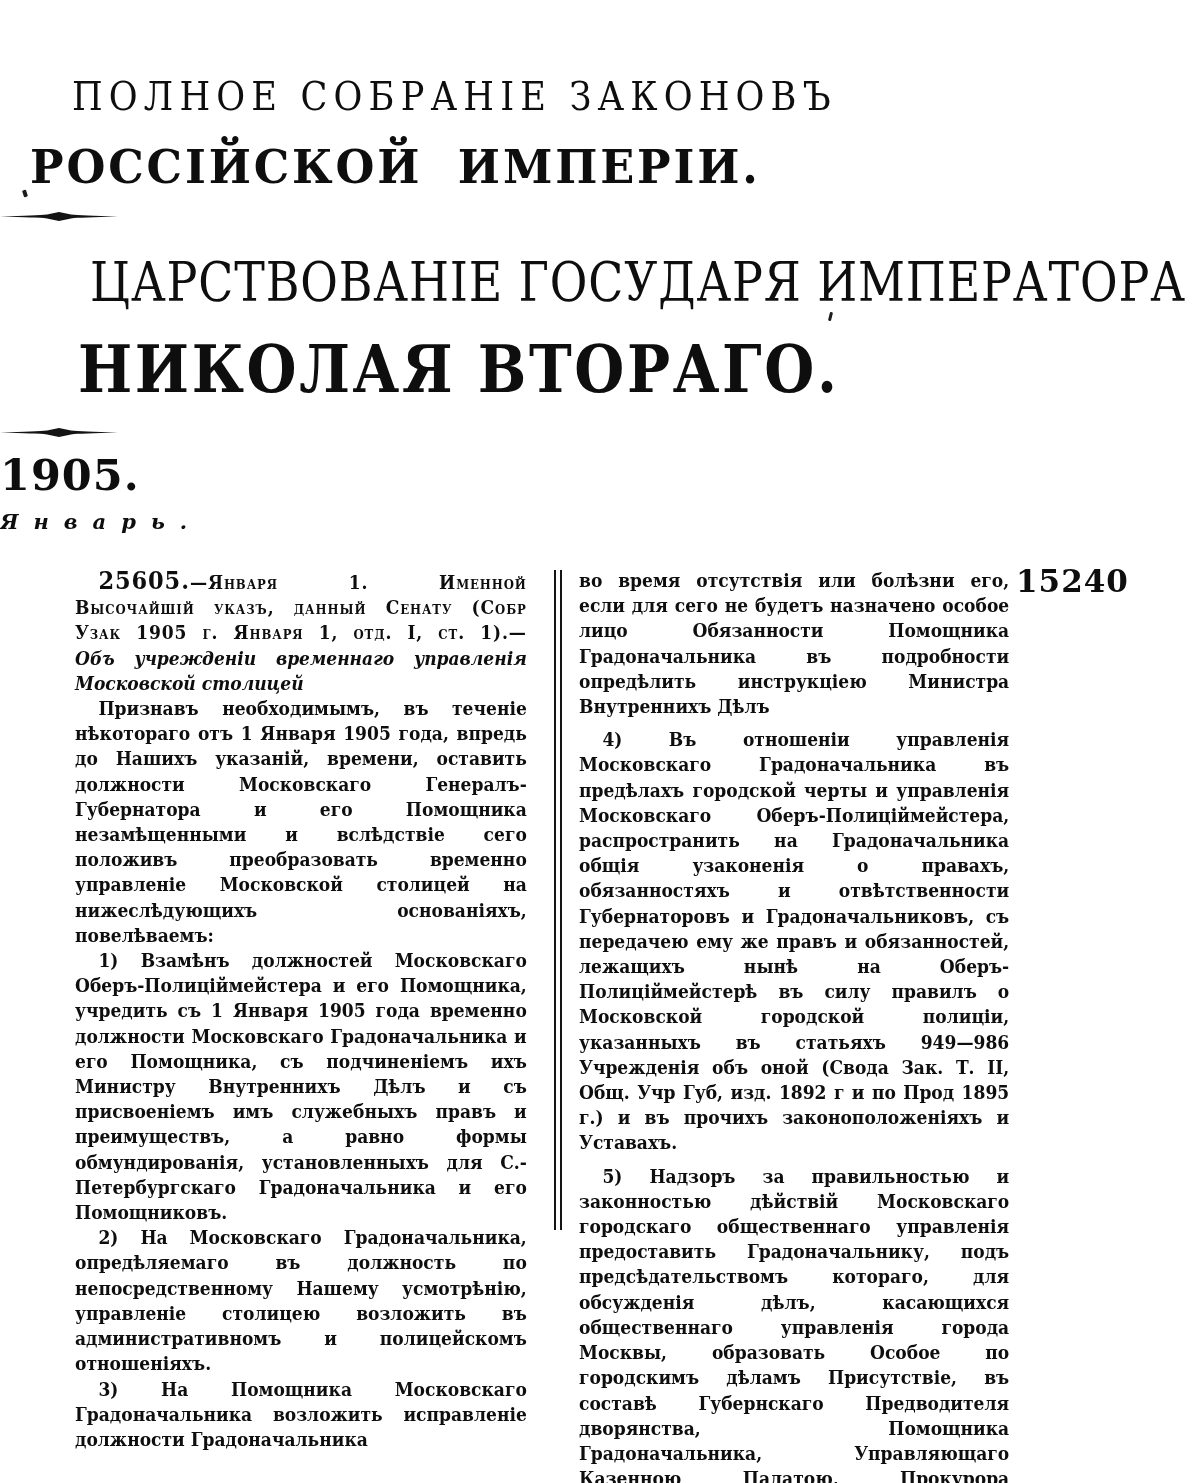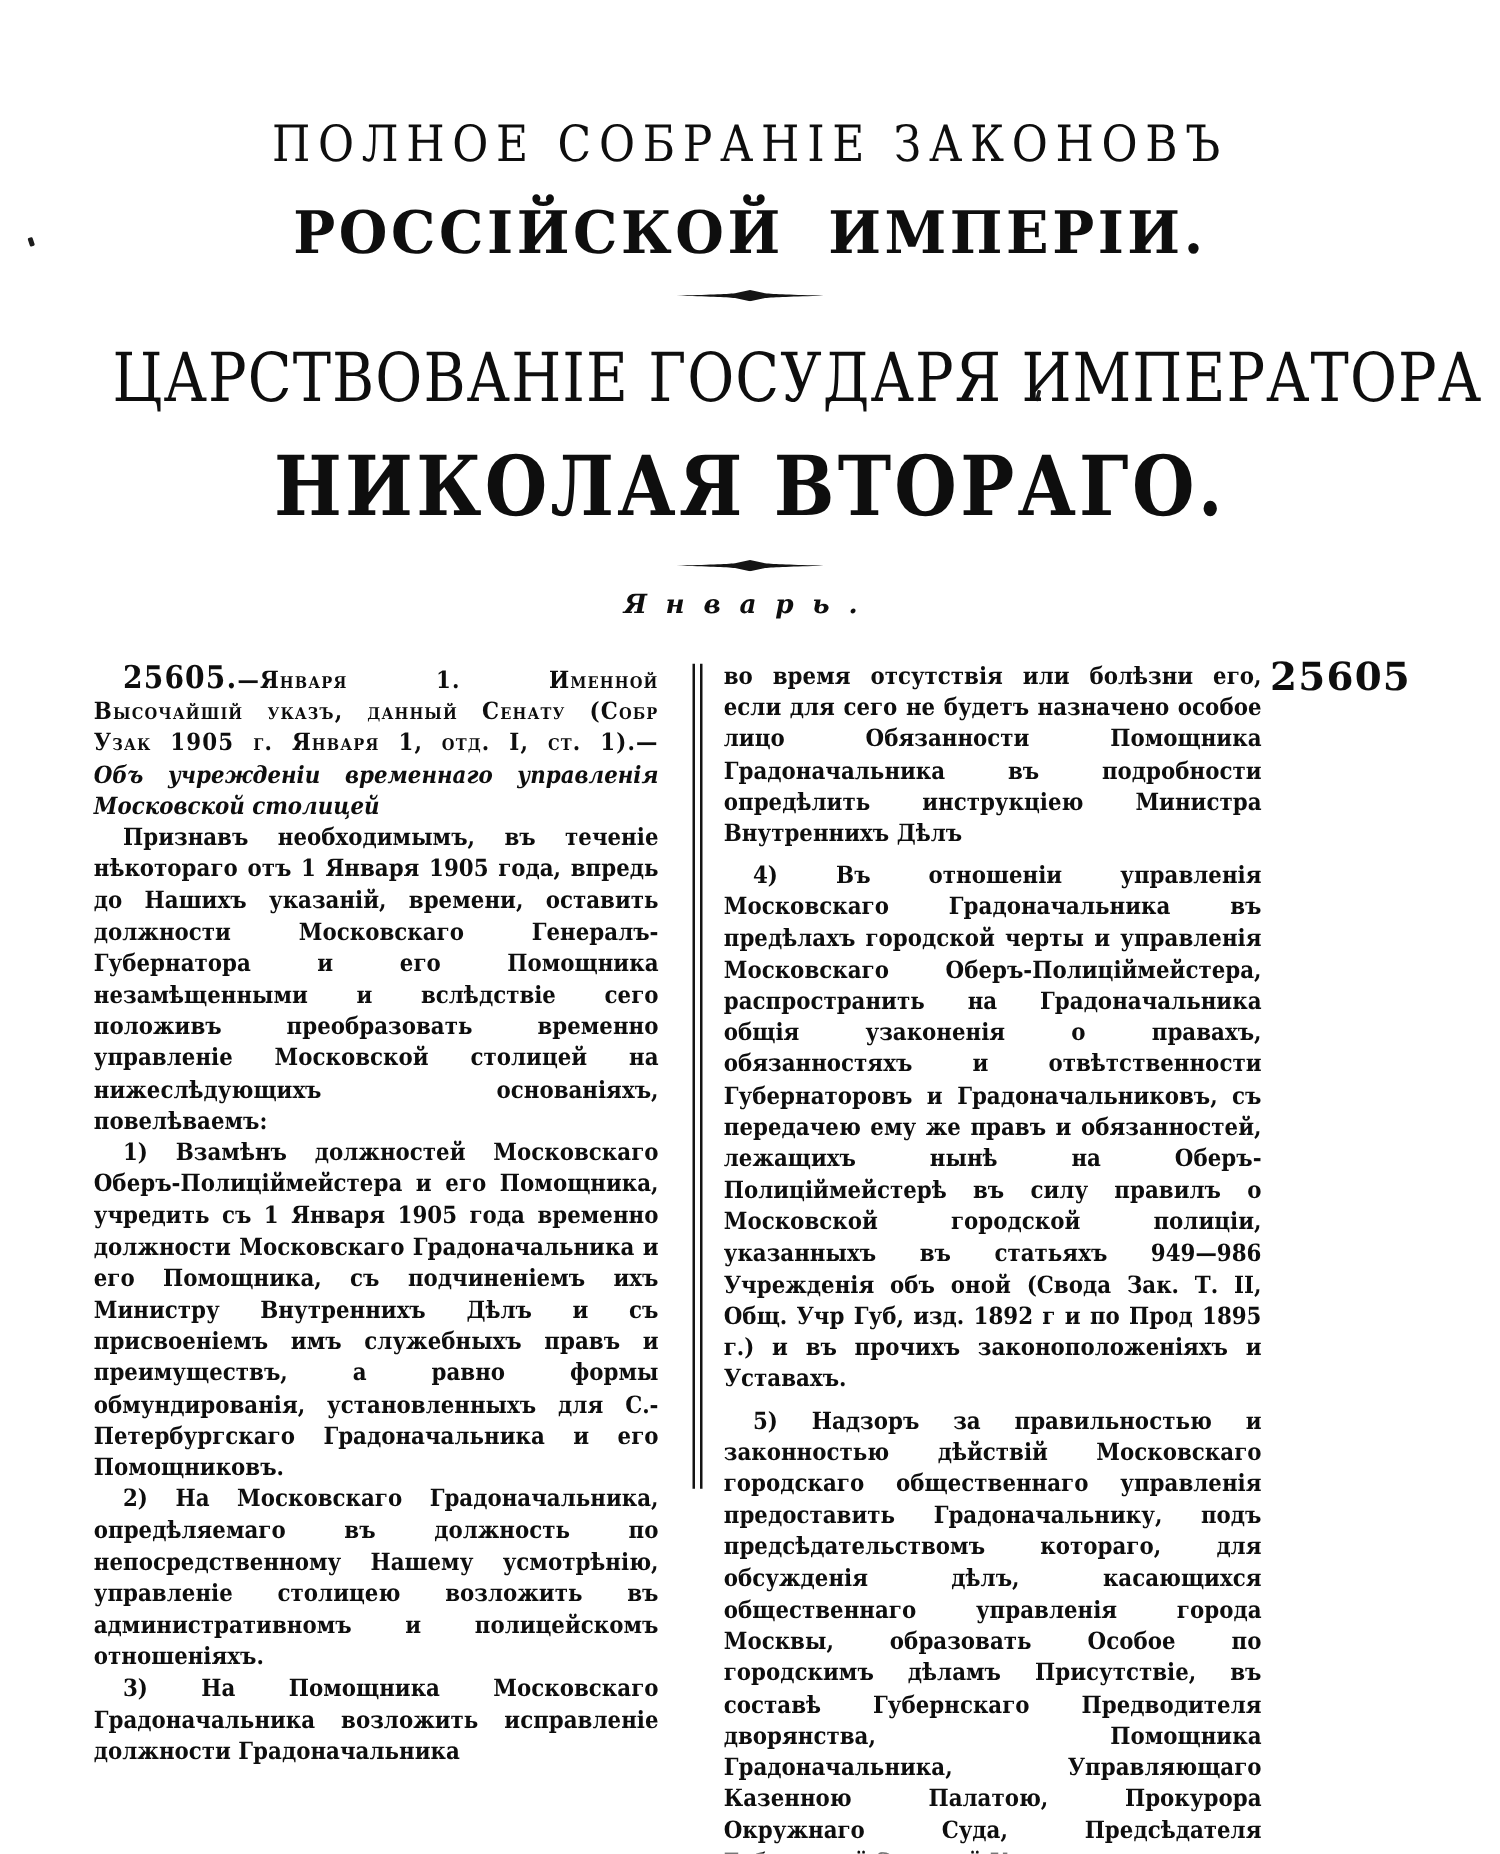--- a/index.html
+++ b/index.html
@@ -11,21 +11,21 @@
     position: relative;
     width: 1200px;
     height: 1483px;
     margin: 0 auto;
     background: #ffffff;
     color: #0e0e0e;
     font-family: "DejaVu Serif", "Liberation Serif", serif;
     overflow: hidden;
   }
   
-  .masthead { text-align: center; padding-top: 96px; }
+  .masthead { padding-top: 76px; }
   .masthead > div { line-height: 1; }
   .title-collection {
     font-size: 40px;
     letter-spacing: 7px;
     transform: scaleX(0.88);
   }
   .title-empire {
     margin-top: 27px;
     font-size: 47px;
     font-weight: bold;
@@ -147,26 +147,27 @@
         <path class="orn-fill" d="M0 4.5 C25 3.8 40 3.4 47 2.6 L59 0 L71 2.6 C78 3.4 93 3.8 118 4.5 C93 5.2 78 5.6 71 6.4 L59 9 L47 6.4 C40 5.6 25 5.2 0 4.5 Z"></path>
       </svg>
     </div>
     <div class="reign-heading">ЦАРСТВОВАНІЕ ГОСУДАРЯ ИМПЕРАТОРА</div>
     <div class="emperor-name">НИКОЛАЯ ВТОРАГО.</div>
     <div class="ornament ornament-2">
       <svg width="118" height="9" viewBox="0 0 118 9">
         <path class="orn-fill" d="M0 4.5 C25 3.8 40 3.4 47 2.6 L59 0 L71 2.6 C78 3.4 93 3.8 118 4.5 C93 5.2 78 5.6 71 6.4 L59 9 L47 6.4 C40 5.6 25 5.2 0 4.5 Z"></path>
       </svg>
     </div>
+    <div class="year-heading">1905.</div>
     <div class="month-heading">Январь.</div>
   </div>
 
   <div class="columns">
 
-    <div class="margin-number">25605</div>
+    <div class="margin-number">15240</div>
 
     <div class="col-left">
       <p class="para indent"><span class="artnum">25605.</span><span class="sc">—Января 1. Именной Высочайшій указъ, данный Сенату (Собр Узак 1905 г. Января 1, отд. I, ст. 1).—</span><span class="it">Объ учрежденіи временнаго управленія Московской столицей</span></p>
       <p class="para indent">Признавъ необходимымъ, въ теченіе нѣкотораго отъ 1 Января 1905 года, впредь до Нашихъ указаній, времени, оставить должности Московскаго Генералъ-Губернатора и его Помощника незамѣщенными и вслѣдствіе сего положивъ преобразовать временно управленіе Московской столицей на нижеслѣдующихъ основаніяхъ, повелѣваемъ:</p>
       <p class="para indent">1) Взамѣнъ должностей Московскаго Оберъ-Полиціймейстера и его Помощника, учредить съ 1 Января 1905 года временно должности Московскаго Градоначальника и его Помощника, съ подчиненіемъ ихъ Министру Внутреннихъ Дѣлъ и съ присвоеніемъ имъ служебныхъ правъ и преимуществъ, а равно формы обмундированія, установленныхъ для С.-Петербургскаго Градоначальника и его Помощниковъ.</p>
       <p class="para indent">2) На Московскаго Градоначальника, опредѣляемаго въ должность по непосредственному Нашему усмотрѣнію, управленіе столицею возложить въ административномъ и полицейскомъ отношеніяхъ.</p>
       <p class="para indent">3) На Помощника Московскаго Градоначальника возложить исправленіе должности Градоначальника</p>
     </div>
 
     <div class="col-divider"></div>

